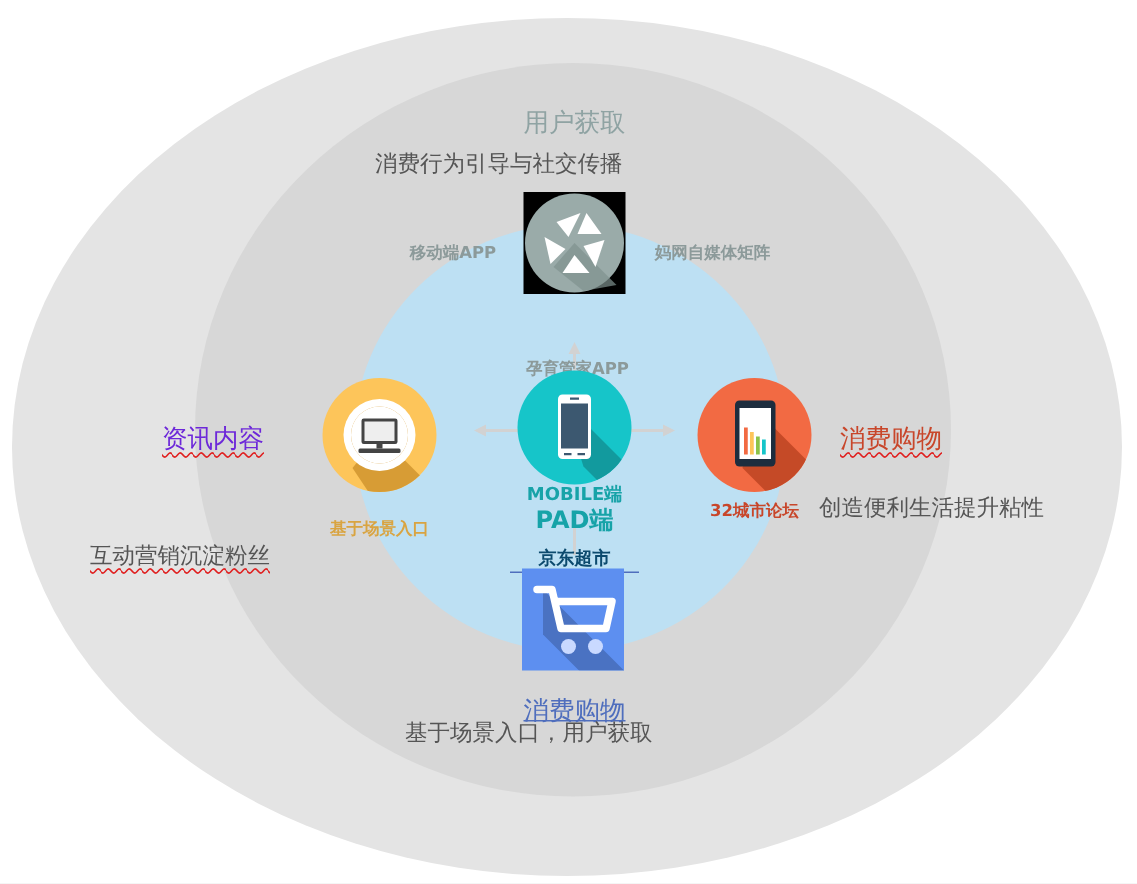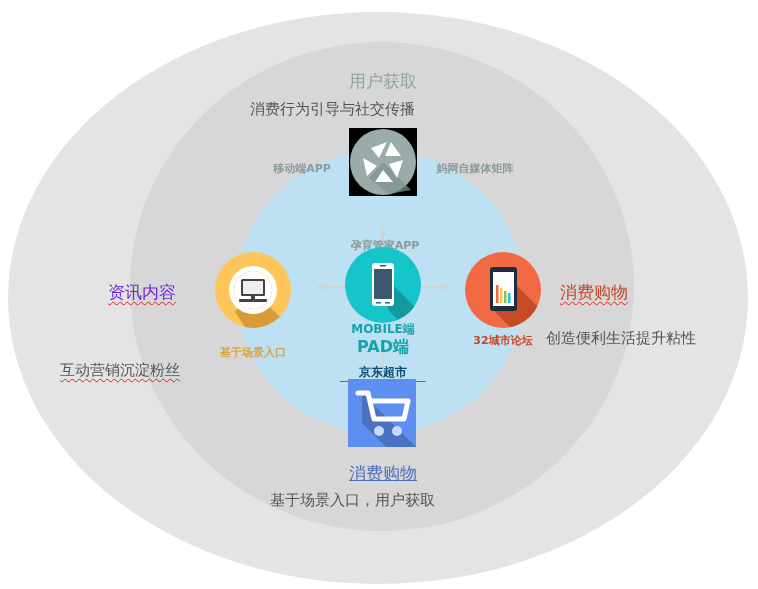--- a/index.html
+++ b/index.html
@@ -113,13 +113,13 @@
 <div class="small" style="left:340px; top:364px; width:86px; color:#0c4a6e; font-size:12px; border-bottom:1px solid #4f6ebd;">京东超市</div>
 <div class="icon-square" style="left:348px; top:379px; width:68px; height:68px; background:#5d8ff0;">
   <svg width="68" height="68" viewBox="0 0 68 68">
     <path d="M14 14 L70 70 L40 70 L14 44 Z" fill="#4a72c2"></path>
     <path d="M10 14 L20 14 L26 40 L56 40 L60 22 L24 22" fill="none" stroke="#ffffff" stroke-width="5" stroke-linejoin="round" stroke-linecap="round"></path>
     <circle cx="31" cy="52" r="5" fill="#c9d9ff"></circle>
     <circle cx="49" cy="52" r="5" fill="#c9d9ff"></circle>
   </svg>
 </div>
 <div class="title" style="left:320px; top:462px; width:126px; color:#4f6ebd;text-decoration:underline;">消费购物</div>
-<div class="sub" style="left:270px; top:491px; width:226px;">基于场景入口，用户获取</div>
+<div class="sub" style="left:270px; top:479px; width:226px;">基于场景入口，用户获取</div>
 
 </body></html>

